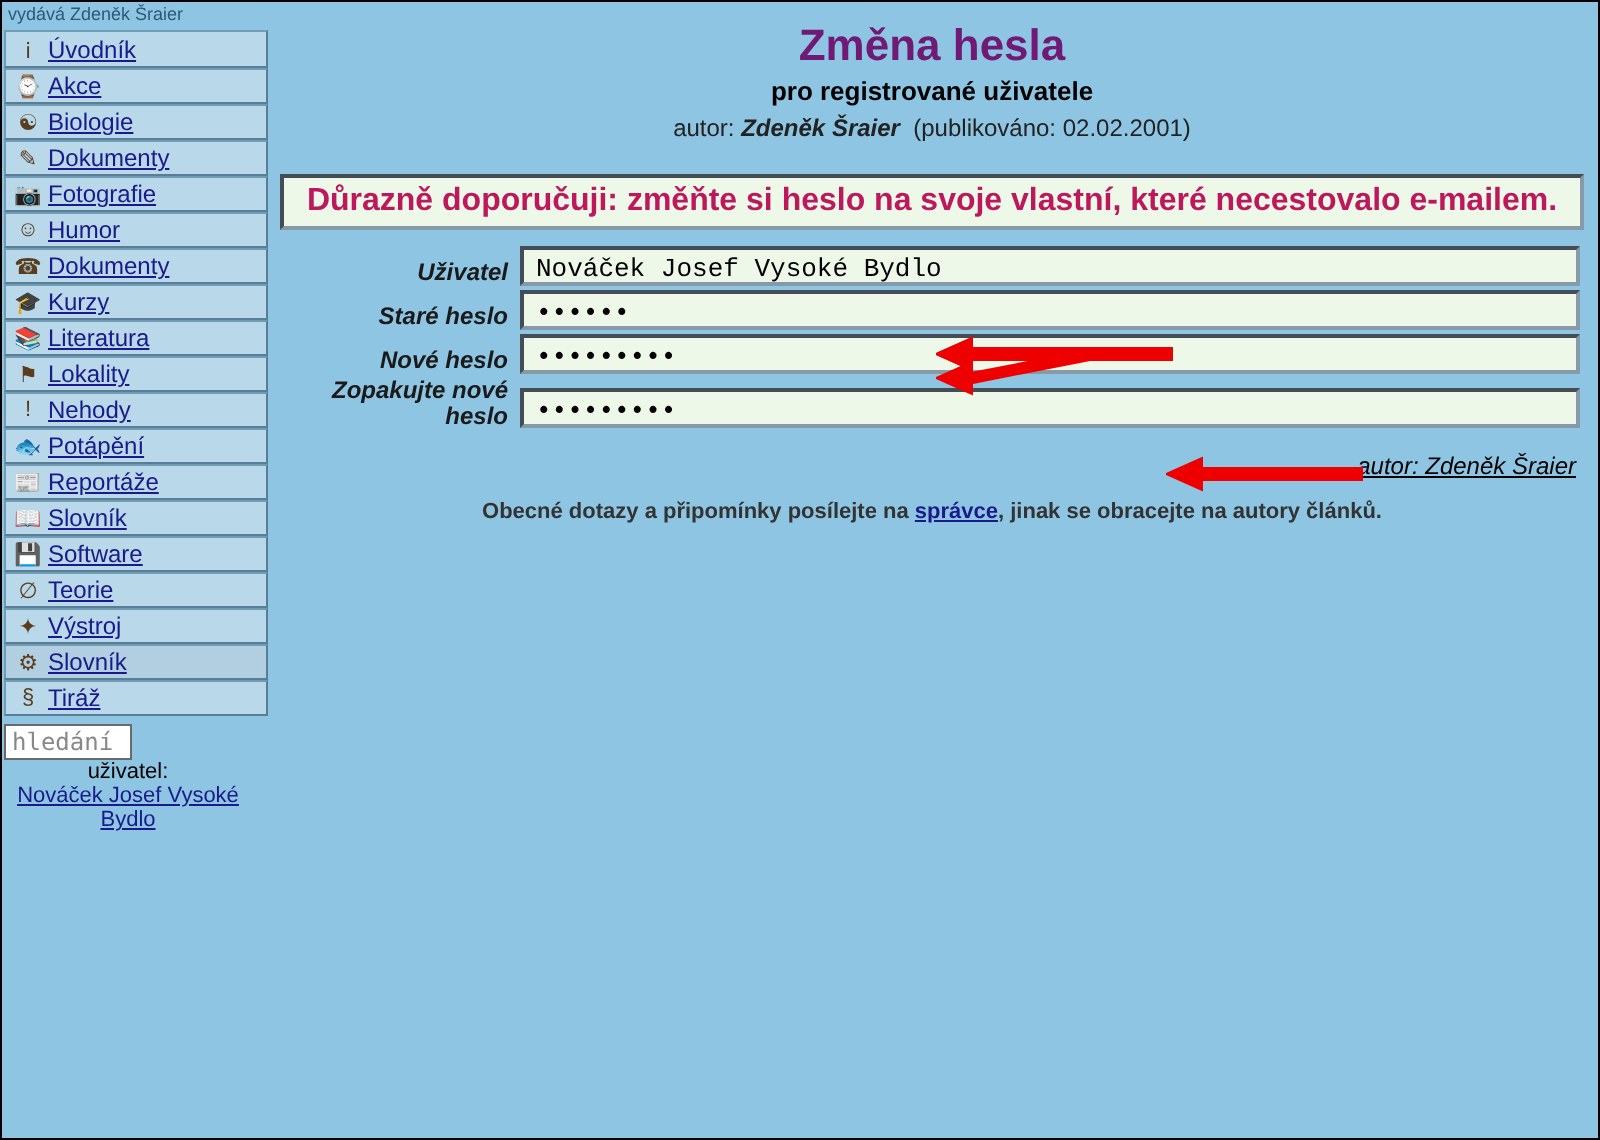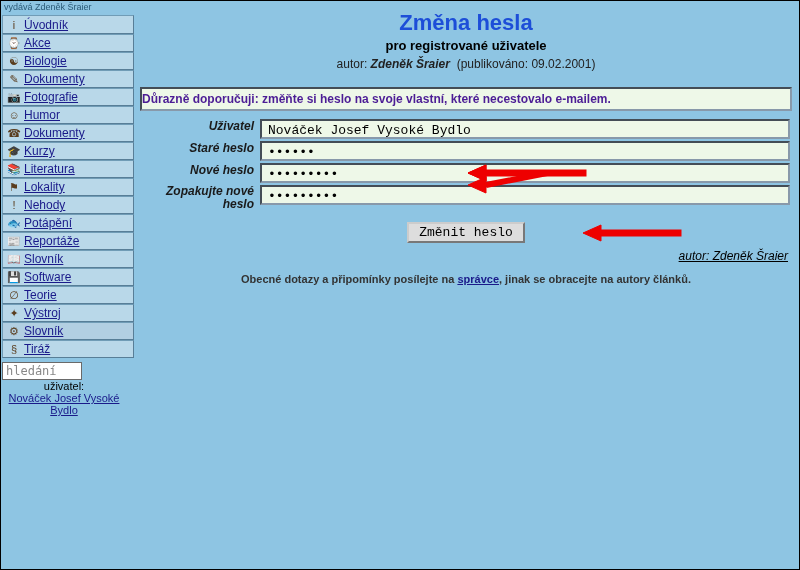--- a/index.html
+++ b/index.html
@@ -52,21 +52,21 @@
     color:#5a3d1e;
     font-size:11px;
   }
   .menu-item .lbl { text-decoration: underline; color:#1a1a8a; }
   .menu-item.current { background:#b2cfe2; }
   .search-box {
     margin-top: 4px;
     width: 120px;
   }
   .search-box input {
-    width: 80px;
+    width: 64px;
     font-family: monospace;
     font-size: 12px;
     background:#fff;
     border:1px solid #6a6a6a;
     padding:1px 3px;
     color:#888;
   }
   .user-block {
     text-align: center;
     font-size: 11px;
@@ -78,49 +78,49 @@
     position: absolute;
     left: 138px;
     top: 4px;
     width: 656px;
   }
   h1 {
     text-align: center;
     font-weight: bold;
     font-size: 22px;
     margin: 6px 0 2px 0;
-    color:#1d4ed8;
+    color:#701a75;
   }
   .subtitle {
     text-align: center;
     font-weight: bold;
     font-size: 13px;
     margin: 2px 0 4px 0;
   }
   .byline {
     text-align: center;
     font-size: 12px;
     font-style: italic;
     margin-bottom: 16px;
     color:#222;
   }
   .byline .lab { font-style: normal; }
   .warn-bar {
     background: #eef8e8;
     border: 2px inset #89a;
-    text-align: left;
-    font-weight: bold;
-    font-size: 12px;
+    text-align: center;
+    font-weight: bold;
+    font-size: 16px;
     padding: 3px 0;
     margin: 0 2px 8px 2px;
-    color:#4c1d95;
+    color:#be185d;
   }
   .form-row {
     display: flex;
-    align-items: flex-start;
+    align-items: flex-end;
     margin: 2px 0;
     position: relative;
   }
   .form-row .flabel {
     width: 122px;
     text-align: right;
     font-style: italic;
     font-weight: bold;
     font-size: 12px;
     padding-right: 6px;
@@ -260,21 +260,21 @@
   </div>
 </div>
 
 <div class="main">
   <h1>Změna hesla</h1>
   <div class="subtitle">pro registrované uživatele</div>
   <div class="byline">
     <span class="lab">autor:</span>
     <b>Zdeněk Šraier</b>&nbsp;
     <span class="lab">(publikováno:</span>
-    <span class="lab">09.02.2001)</span>
+    <span class="lab">02.02.2001)</span>
   </div>
 
   <div class="warn-bar">Důrazně doporučuji: změňte si heslo na svoje vlastní, které necestovalo e-mailem.</div>
 
   <div class="form-row">
     <div class="flabel">Uživatel</div>
     <div class="field">Nováček Josef Vysoké Bydlo</div>
   </div>
   <div class="form-row">
     <div class="flabel">Staré heslo</div>
@@ -300,21 +300,20 @@
       <svg width="130" height="30">
           <g fill="#e00" stroke="#e00">
         <polygon points="0,12 18,4 18,20"></polygon>
             <line x1="18" y1="12" x2="110" y2="-6" stroke-width="6"></line>
       </g>
         </svg>
     </div>
   </div>
 
   <div class="btn-row">
-    <button class="submit-btn">Změnit heslo</button>
     <div class="arrow" style="left:445px;top:0px;">
       <svg width="110" height="22">
           <g fill="#e00" stroke="#e00">
         <polygon points="0,11 18,3 18,19"></polygon>
             <rect x="18" y="8" width="80" height="6"></rect>
       </g>
         </svg>
     </div>
   </div>
 

